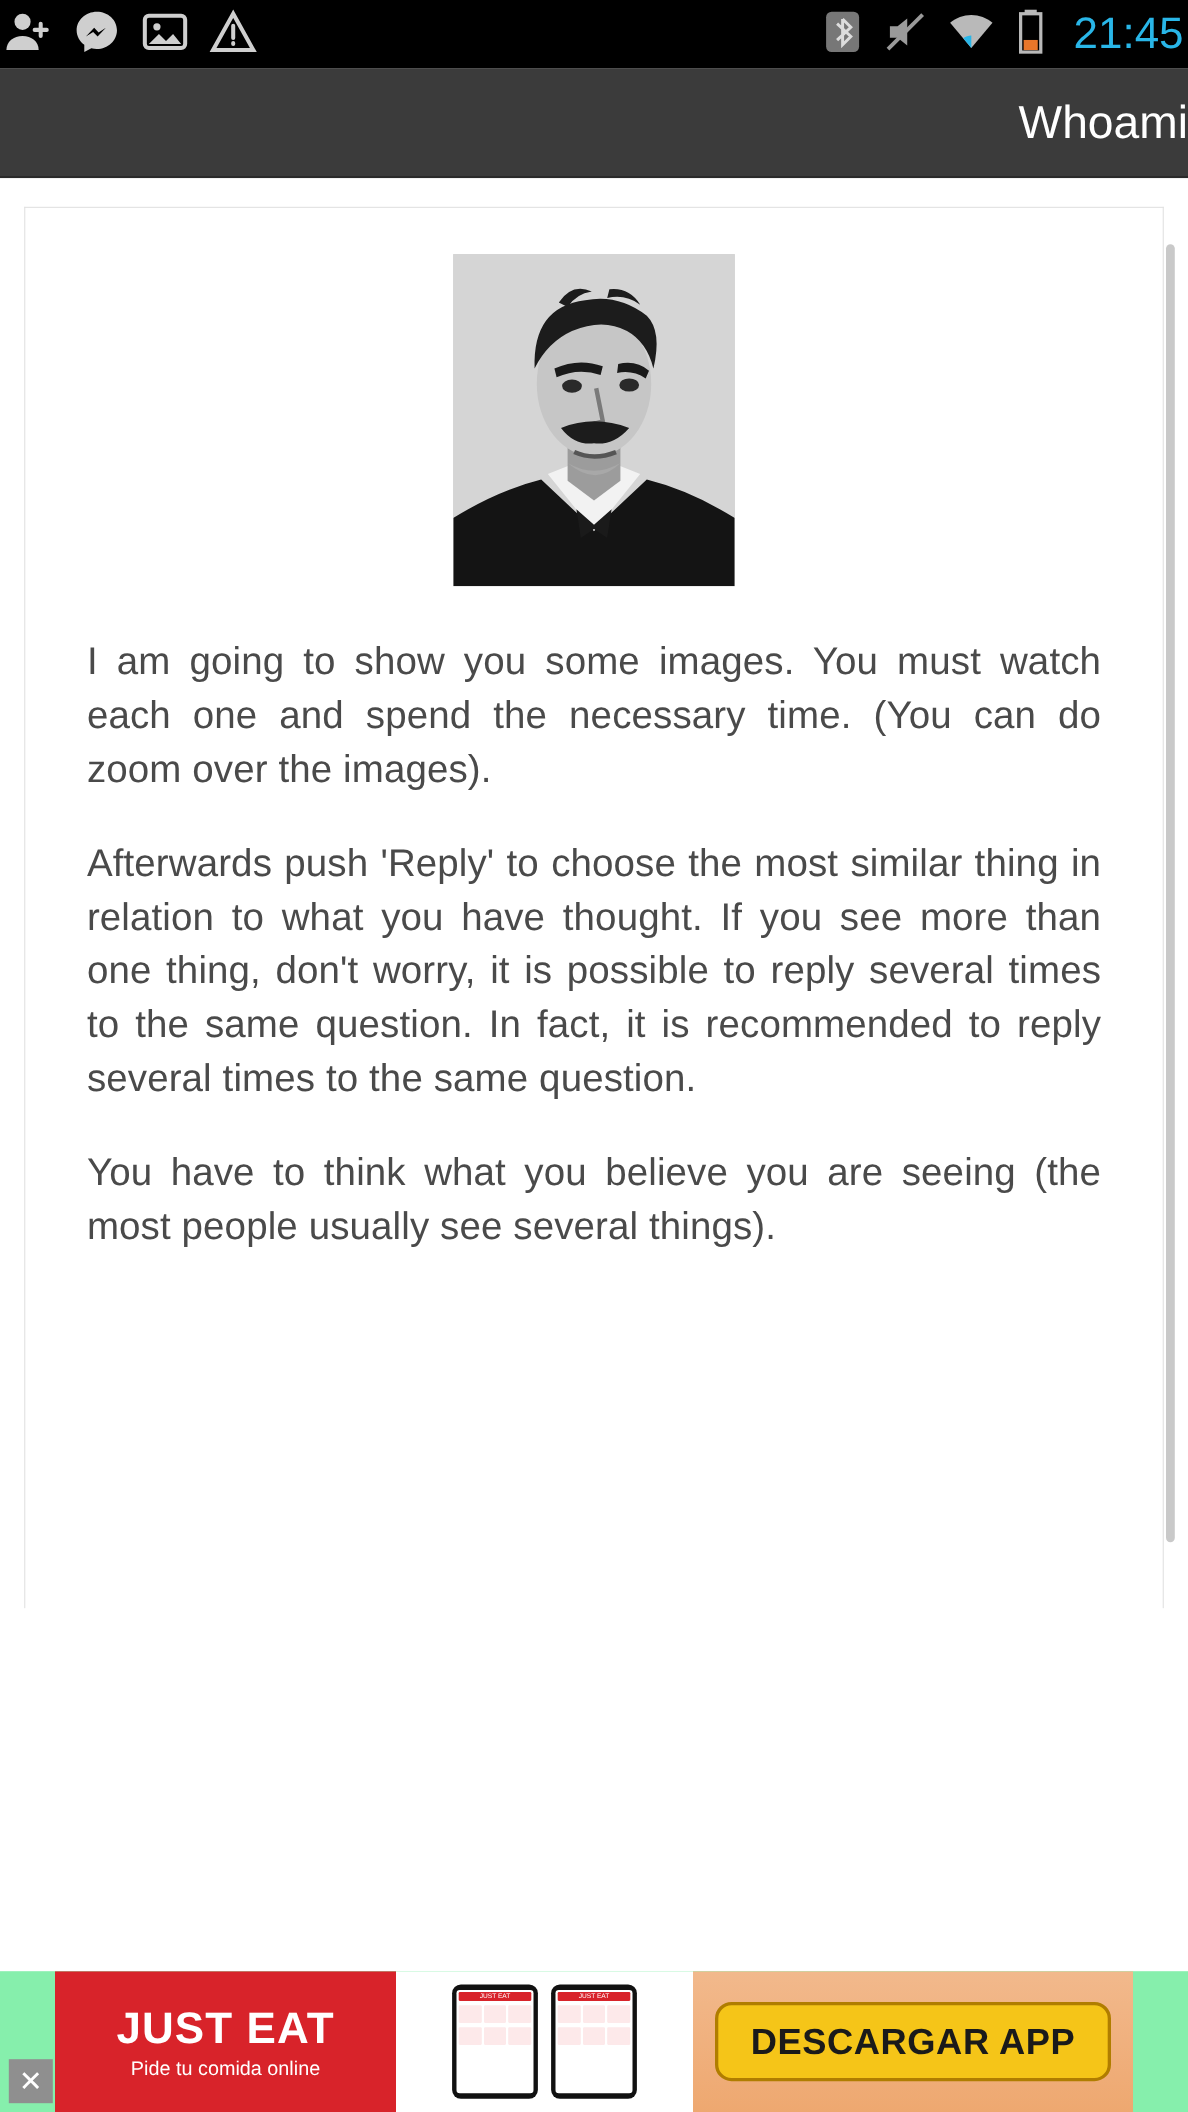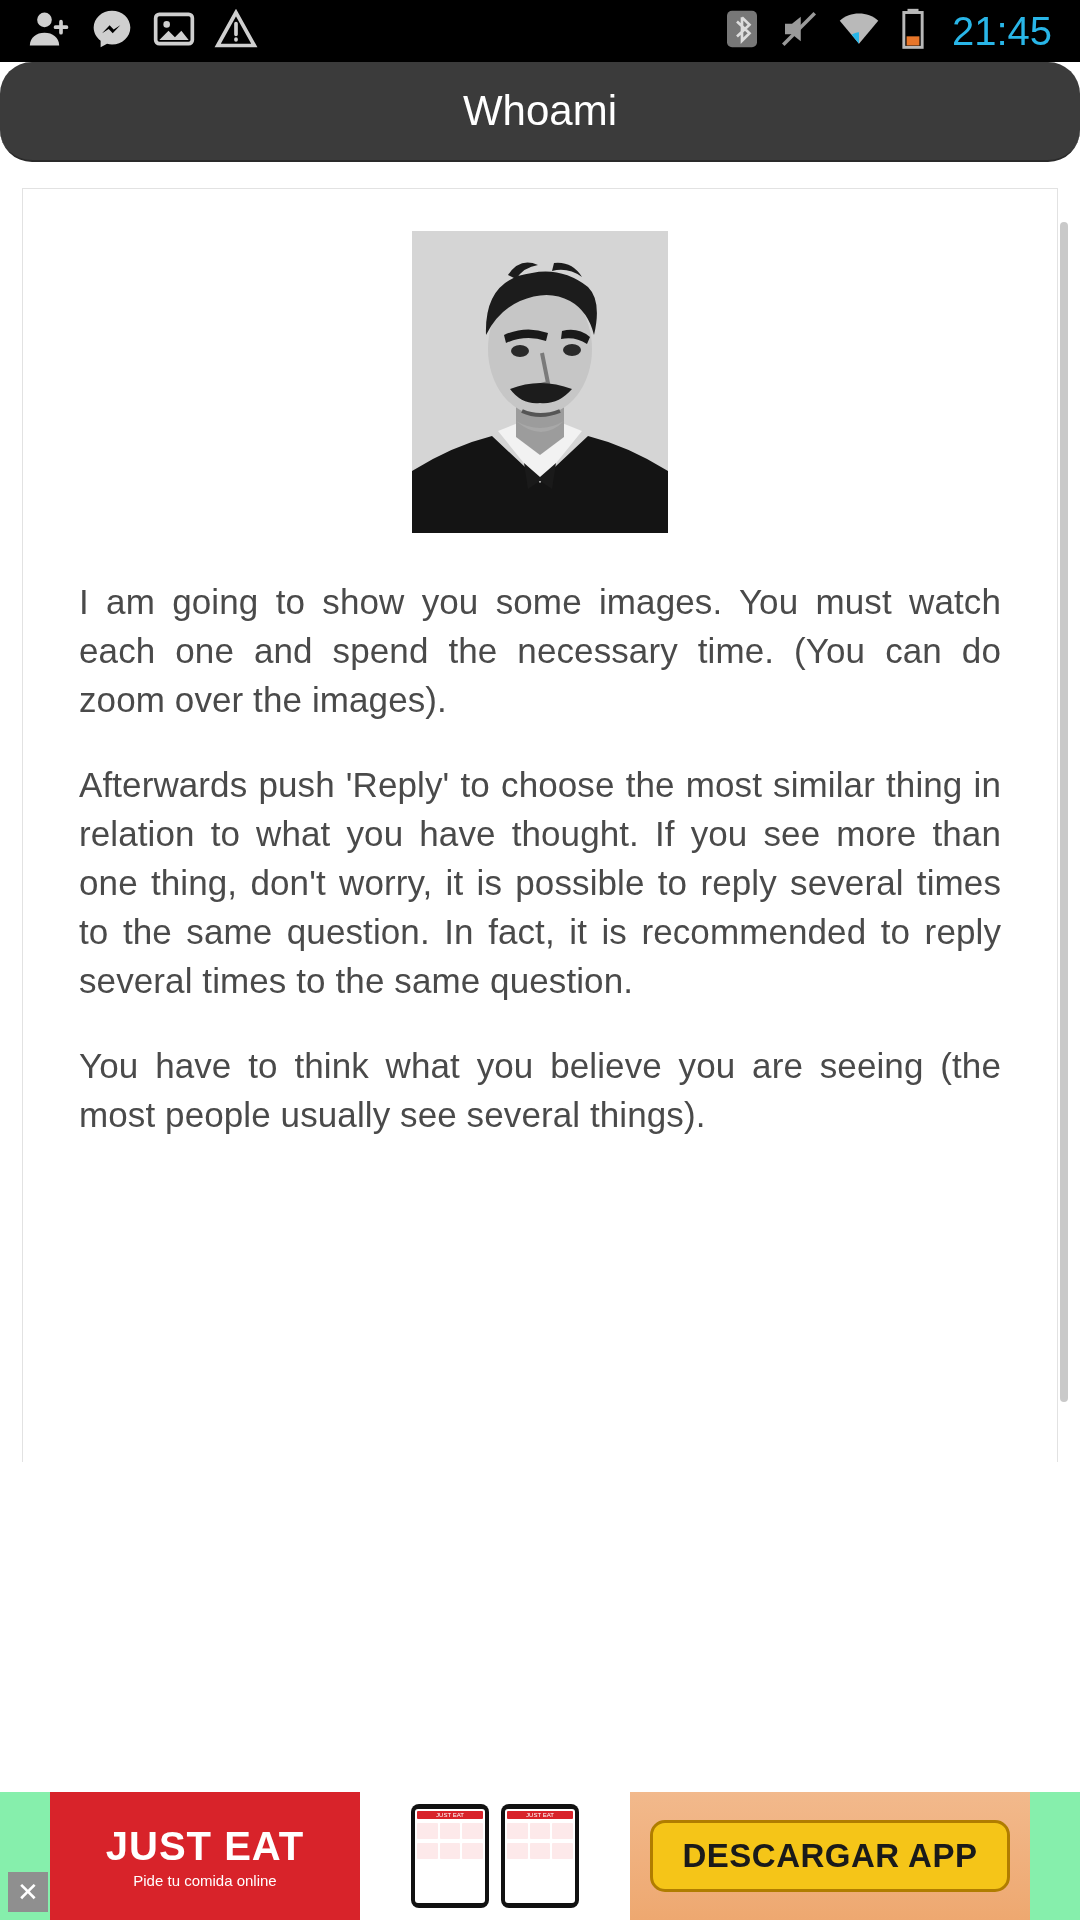--- a/index.html
+++ b/index.html
@@ -10,42 +10,41 @@
     overflow: hidden;
   }
 
   
   .statusbar {
     position: relative;
     height: 62px;
     background: #000000;
     display: flex;
     align-items: center;
-    padding: 0 28px;
+    padding: 0 4px;
   }
   .status-left { display: flex; align-items: center; gap: 18px; }
   .status-right { margin-left: auto; display: flex; align-items: center; gap: 16px; }
   .sicon { display: block; }
   .clock {
     color: #29b6e8;
     font-size: 40px;
     letter-spacing: 0px;
     margin-left: 8px;
     font-family: "Liberation Sans", sans-serif;
   }
 
   
   .actionbar {
     height: 100px;
     background: #3b3b3b;
     display: flex;
     align-items: center;
-    justify-content: center;
+    justify-content: flex-end;
     border-bottom: 2px solid #2a2a2a;
-    border-radius: 32px;
   }
   .actionbar .title {
     color: #ffffff;
     font-size: 42px;
     font-weight: normal;
   }
 
   
   .content {
     position: relative;
@@ -142,21 +141,21 @@
     align-items: center;
     justify-content: center;
     color: #ffffff;
   }
   .ad-left .je-title {
     font-size: 40px;
     font-weight: bold;
     letter-spacing: 1px;
   }
   .ad-left .je-sub {
-    font-size: 15px;
+    font-size: 18px;
     margin-top: 3px;
   }
   .ad-mid {
     width: 270px;
     background: #ffffff;
     display: flex;
     align-items: center;
     justify-content: center;
     gap: 12px;
   }

